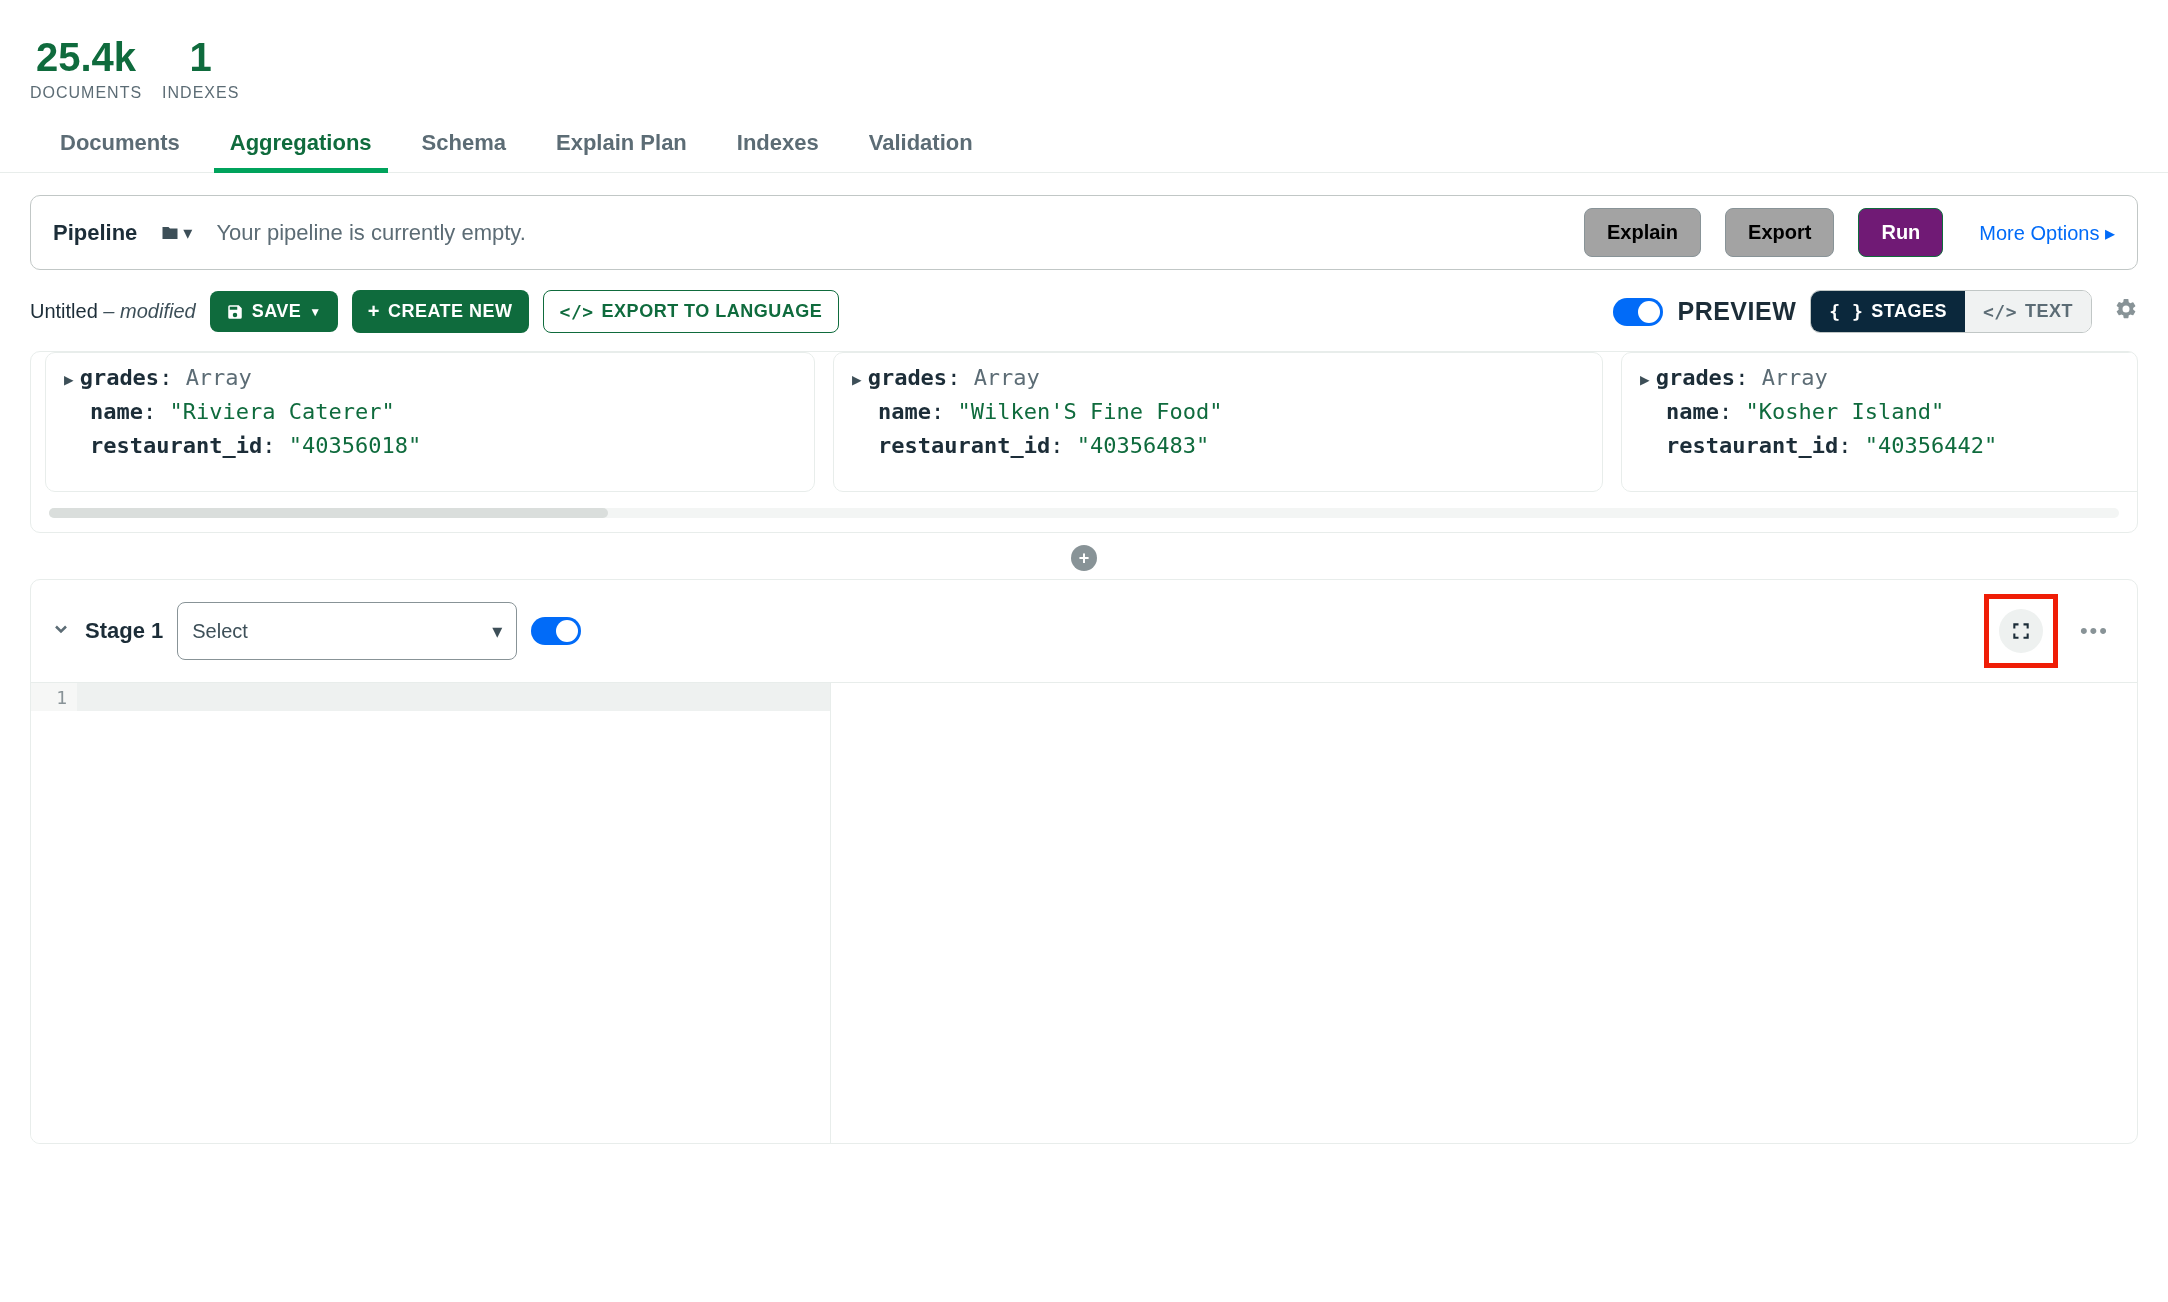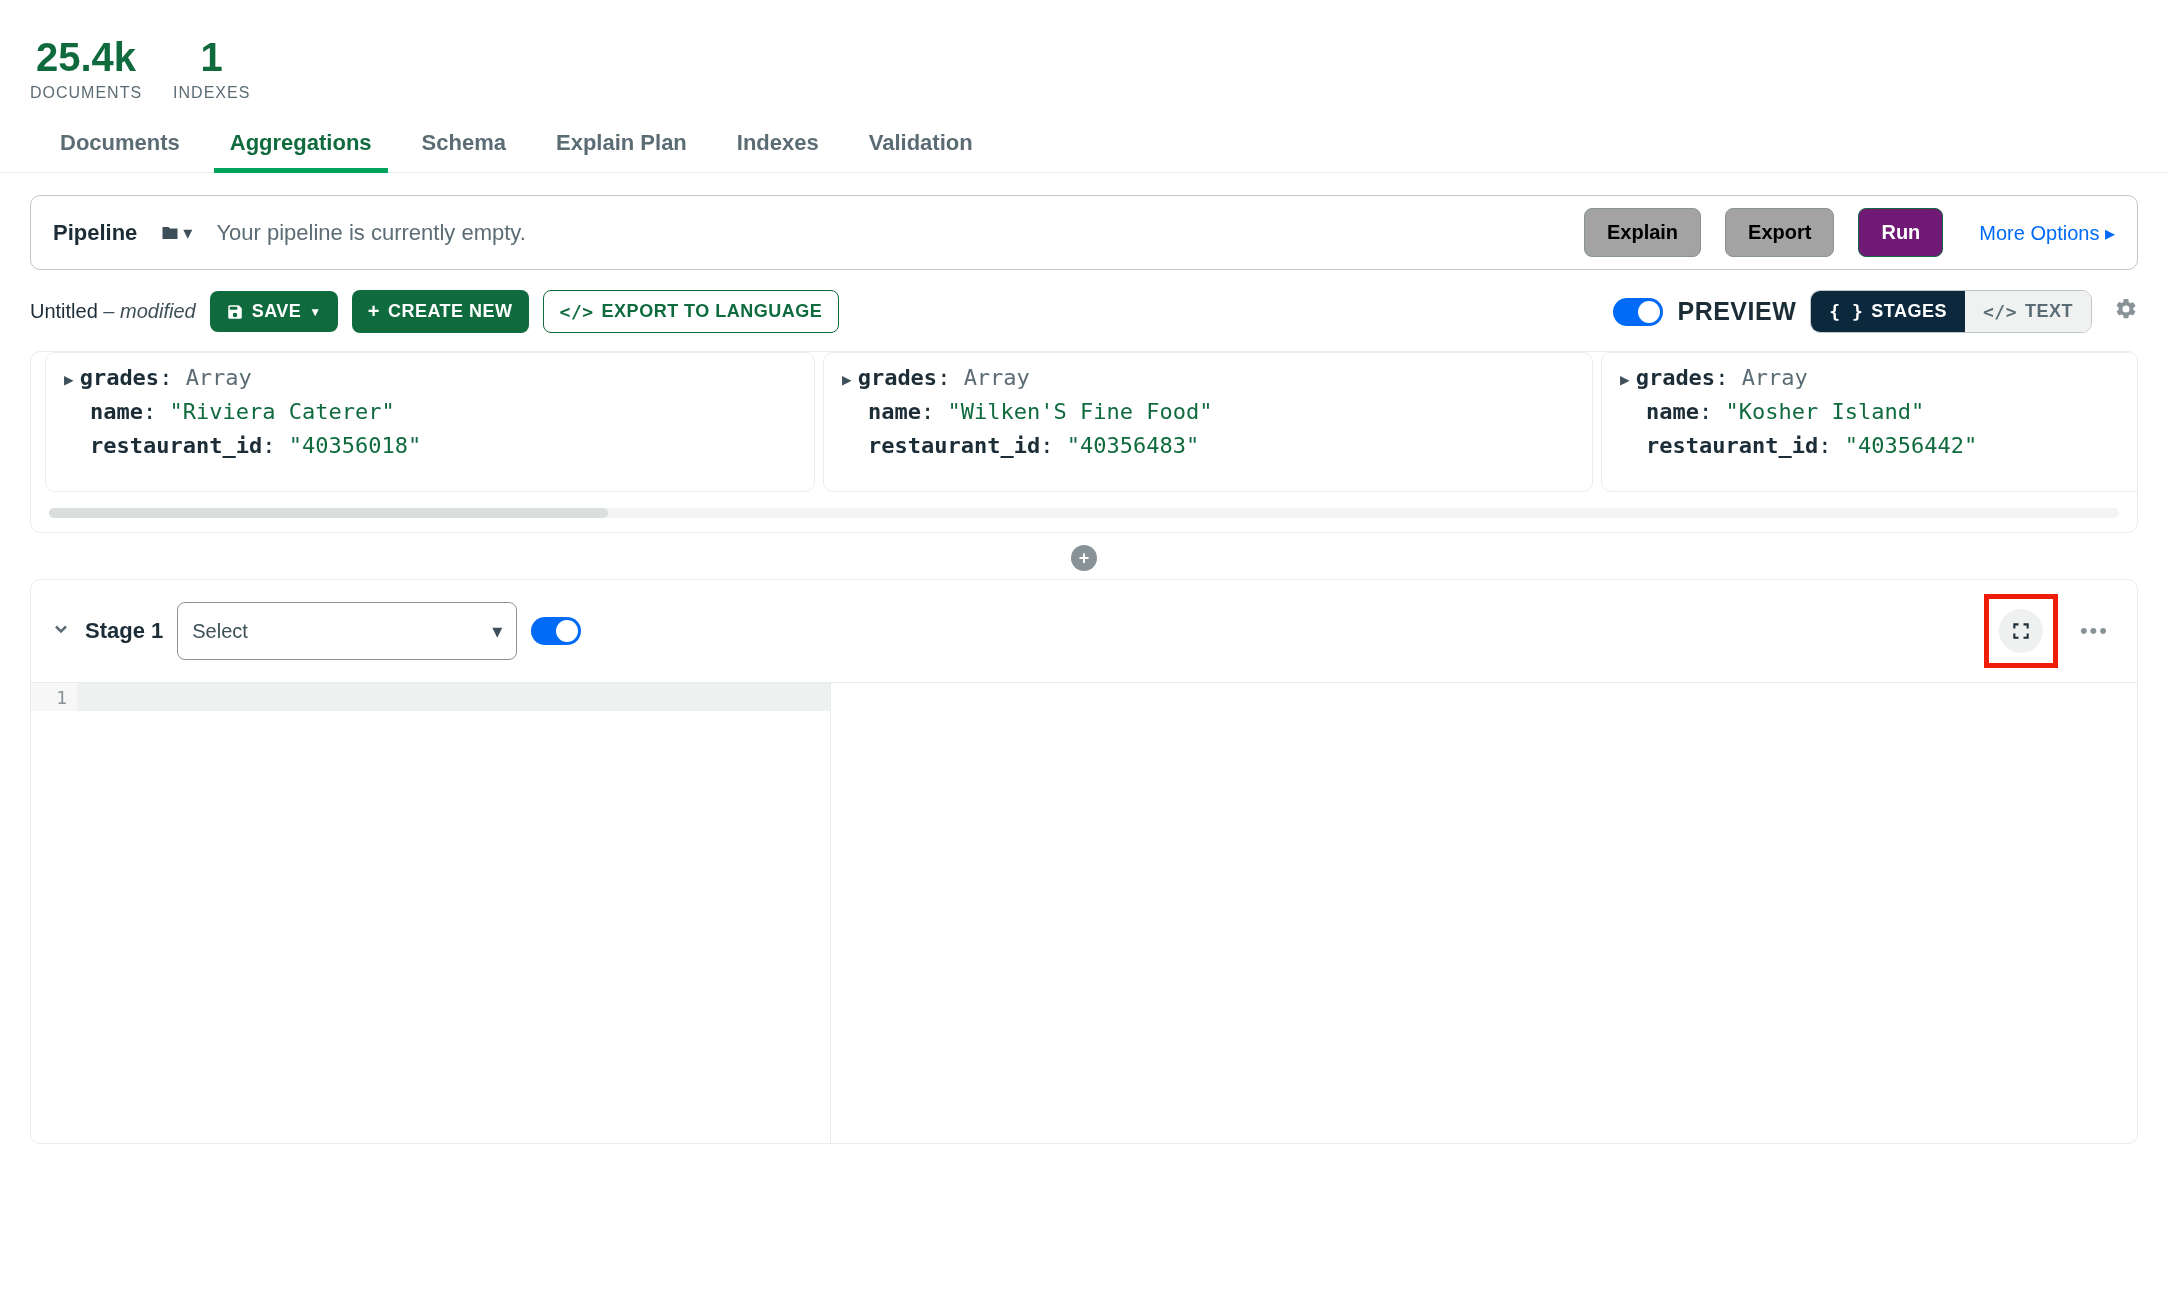--- a/index.html
+++ b/index.html
@@ -14,21 +14,21 @@
   
   .header {
     display: flex;
     justify-content: space-between;
     align-items: center;
     padding: 35px 30px 0 30px;
   }
   .ns-title { font-size: 44px; font-weight: 700; letter-spacing: -0.5px; }
   .ns-db { color: #0f6b3d; }
   .ns-coll { color: #889397; }
-  .stats { display: flex; gap: 31px; text-align: center; }
+  .stats { display: flex; gap: 20px; text-align: center; }
   .stat-value { font-size: 40px; font-weight: 700; color: #0f6b3d; }
   .stat-label { font-size: 16px; letter-spacing: 1px; color: #5c6c75; margin-top: 4px; }
 
   
   .tabs {
     display: flex;
     gap: 50px;
     padding: 28px 30px 0 60px;
     border-bottom: 1px solid #e8edeb;
   }
@@ -132,21 +132,21 @@
 
   
   .preview-panel {
     margin: 0 30px;
     border: 1px solid #e8edeb;
     border-radius: 10px;
     padding: 0 0 8px 0;
     position: relative;
     overflow: hidden;
   }
-  .cards-row { display: flex; gap: 8px; padding: 0 14px 12px 14px; }
+  .cards-row { display: flex; gap: 18px; padding: 0 14px 12px 14px; }
   .doc-card {
     flex: 0 0 770px;
     border: 1px solid #e8edeb;
     border-radius: 10px;
     padding: 8px 18px 28px 18px;
     font-family: ui-monospace, SFMono-Regular, Menlo, Consolas, monospace;
     font-size: 22px;
     line-height: 1.55;
     white-space: nowrap;
     overflow: hidden;

